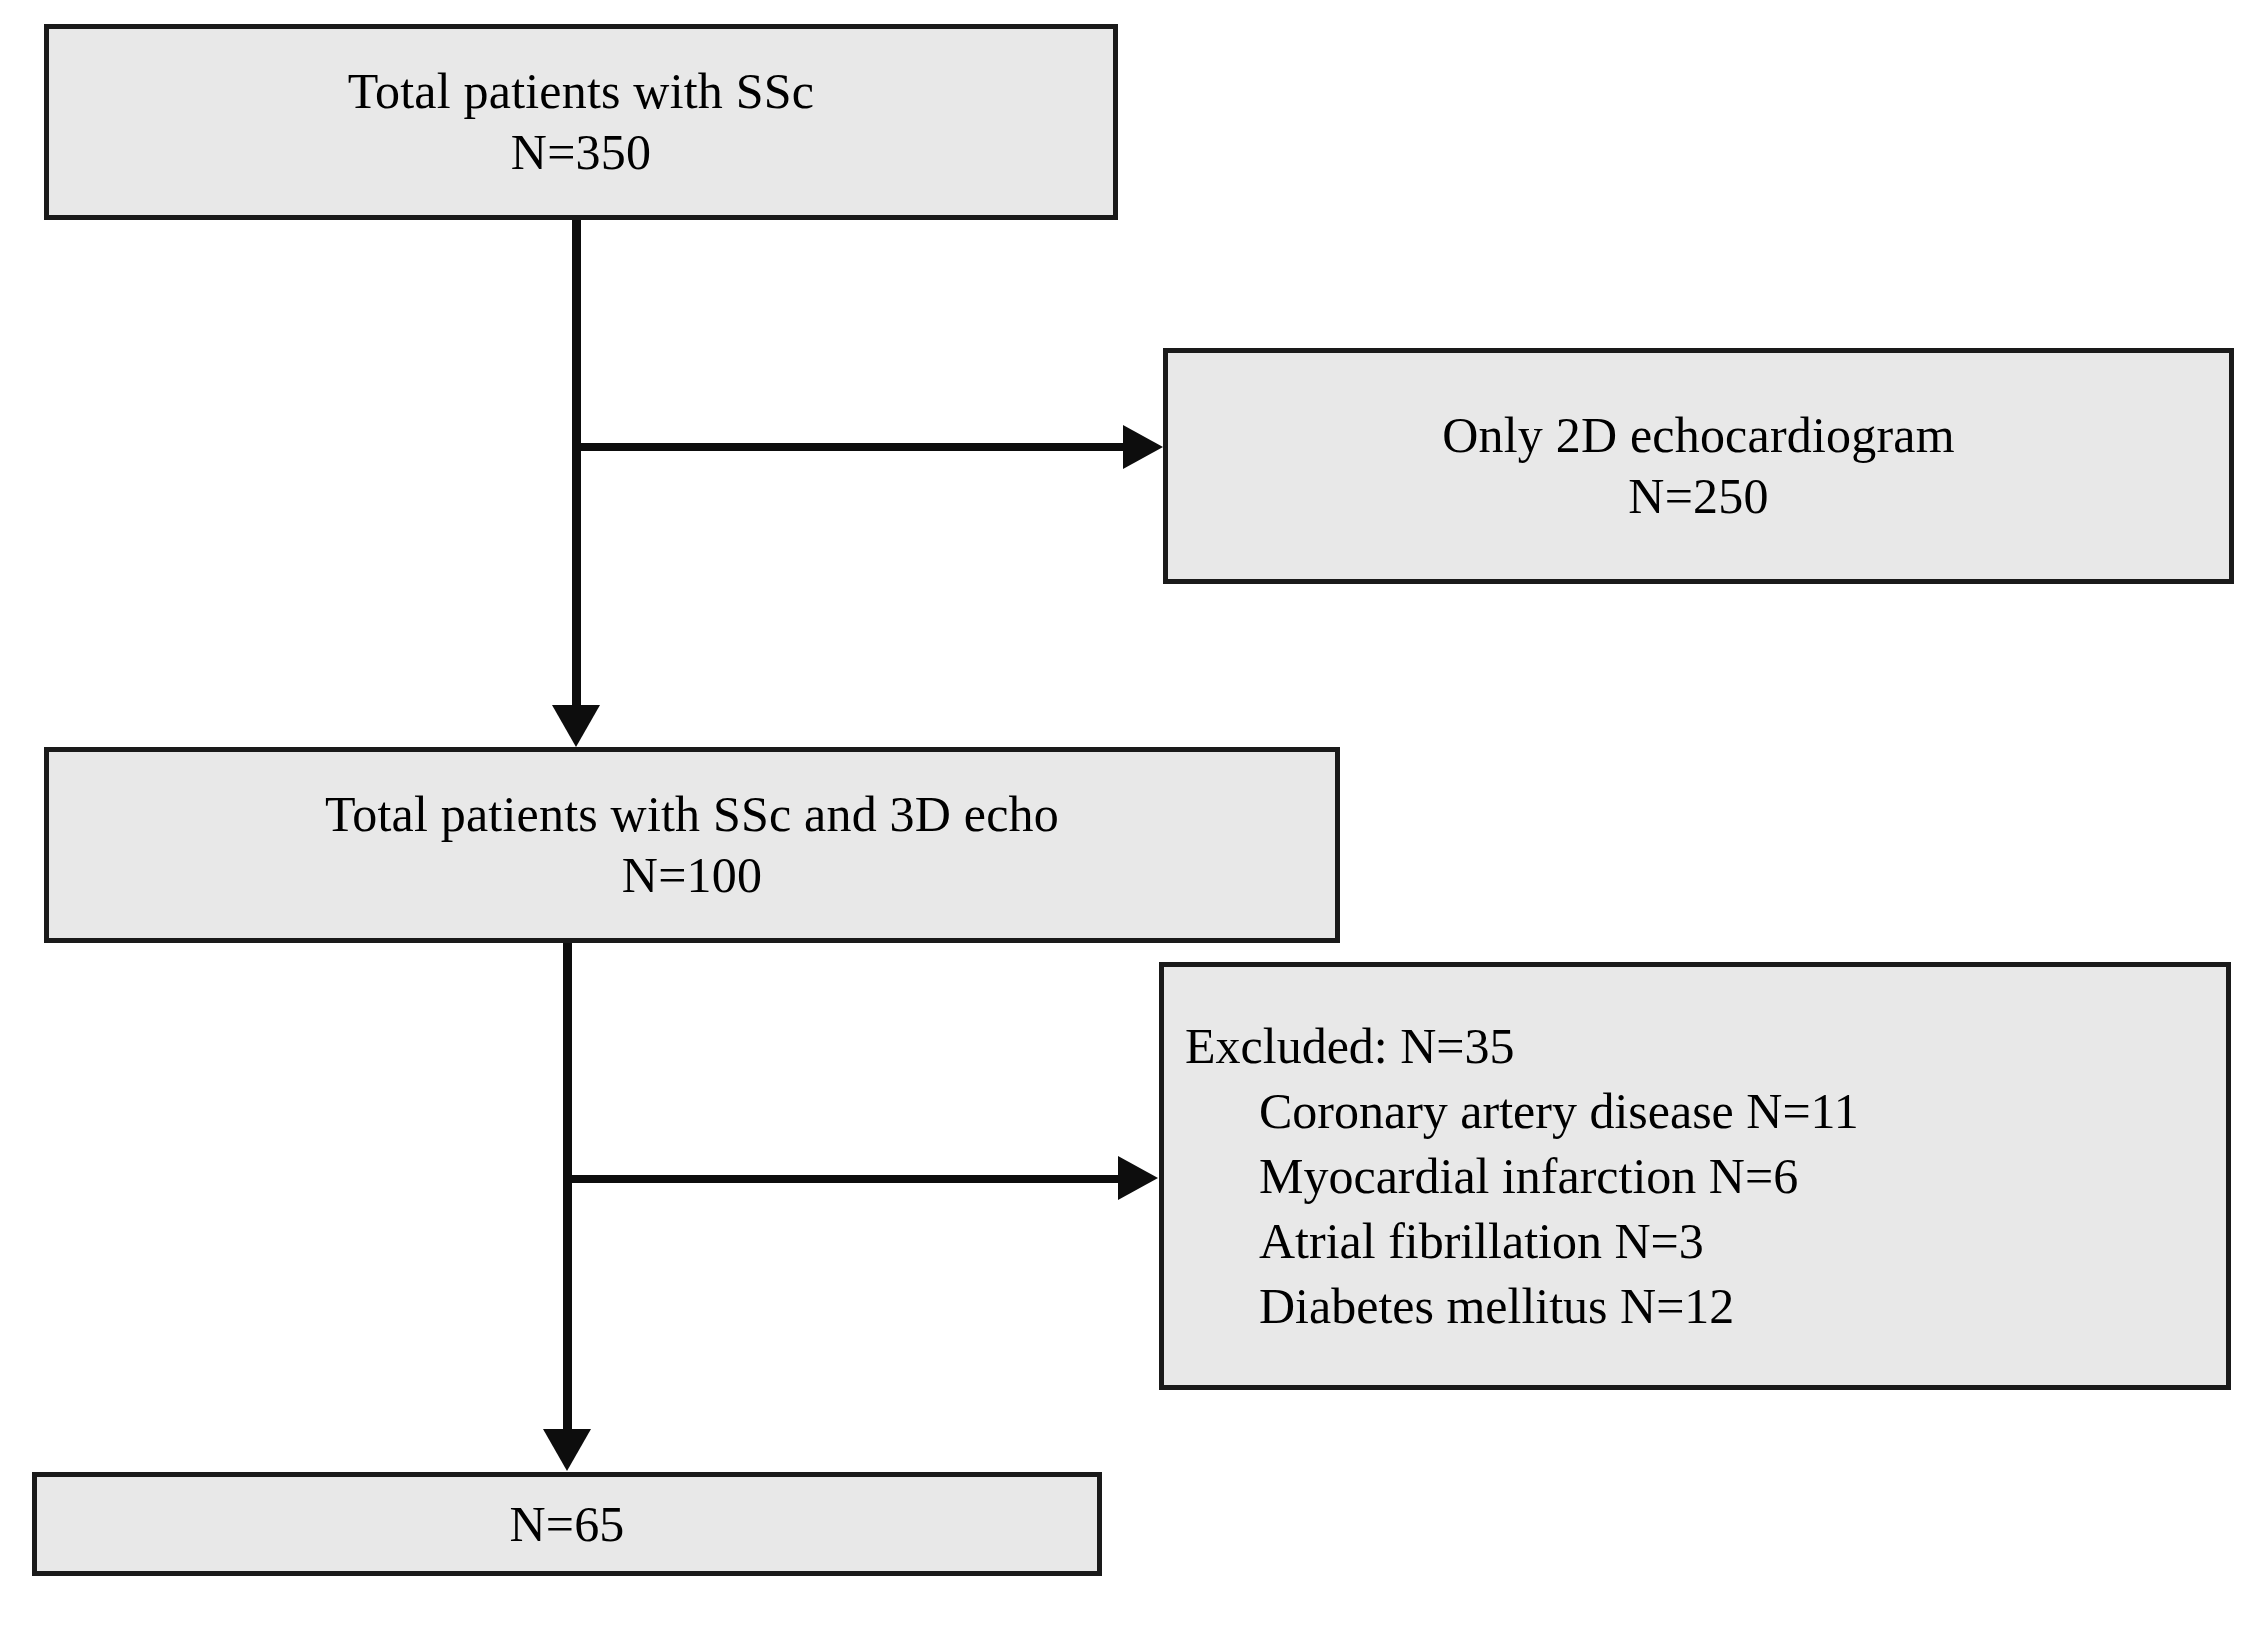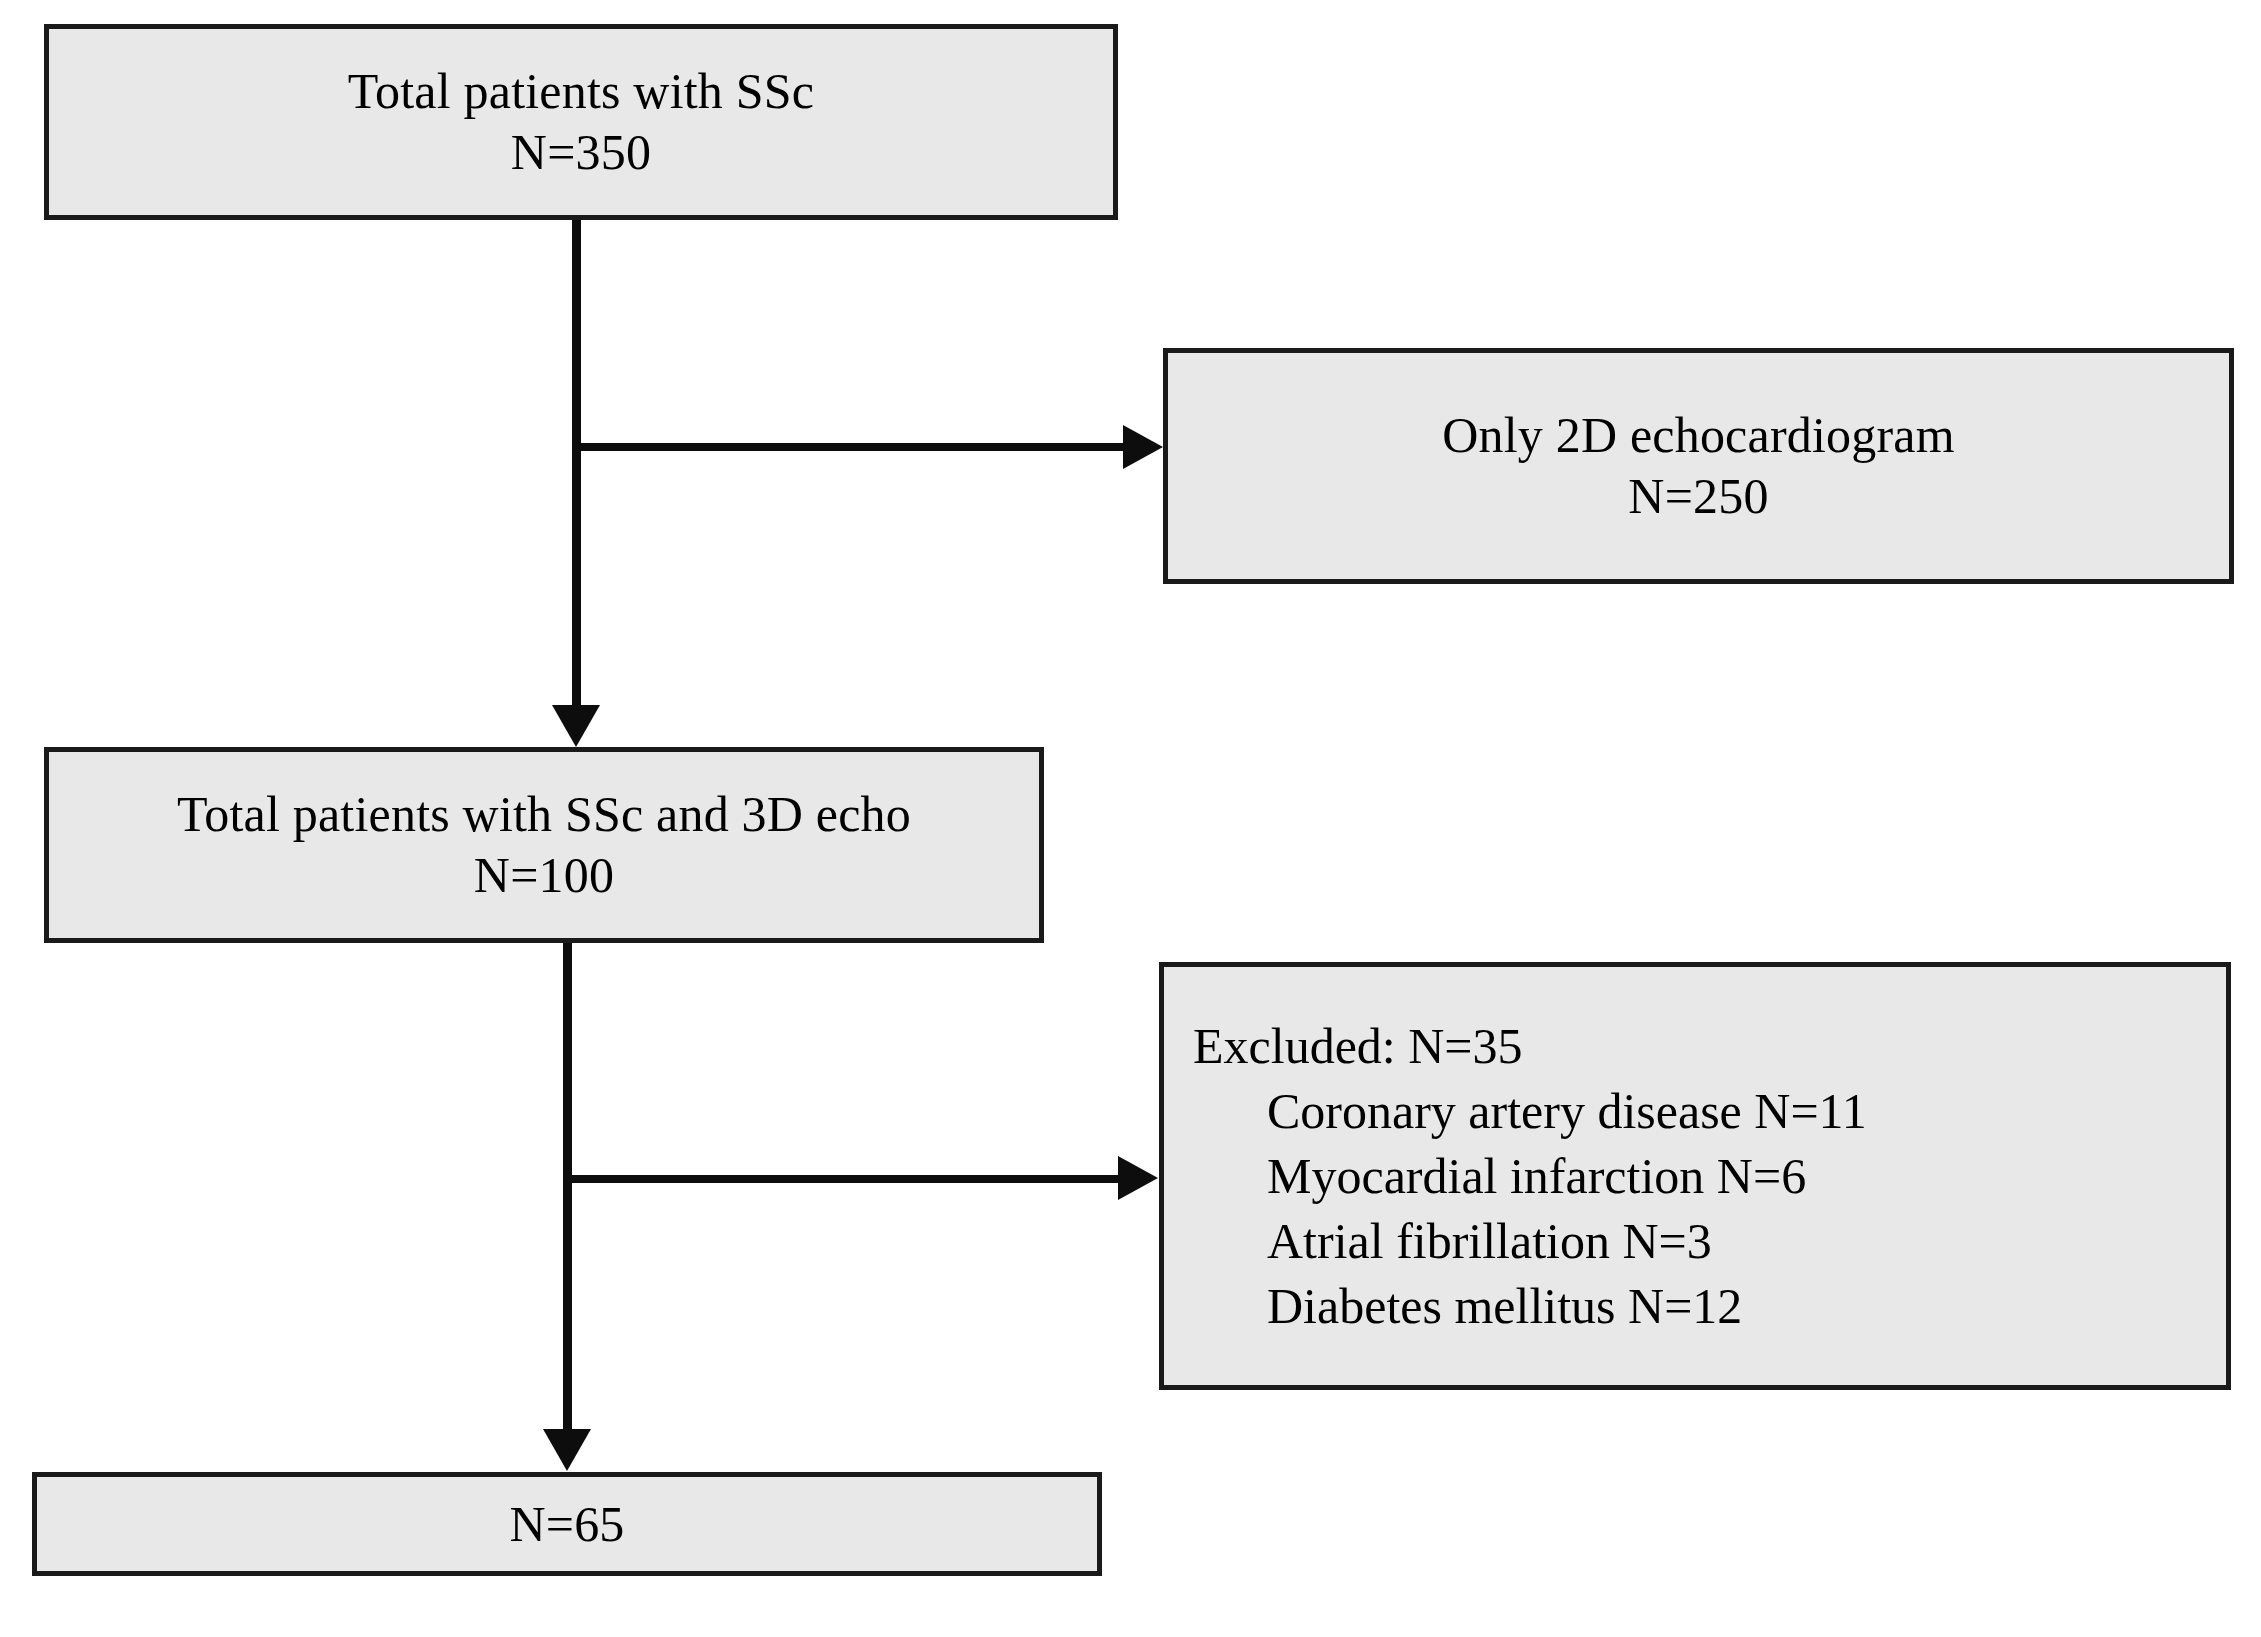--- a/index.html
+++ b/index.html
@@ -28,21 +28,21 @@
     justify-content: center;
     color: #000000;
   }
   .flow-box.center {
     align-items: center;
     text-align: center;
   }
   .flow-box.listbox {
     align-items: flex-start;
     text-align: left;
-    padding-left: 29px;
+    padding-left: 21px;
   }
   .box-line {
     font-size: 50px;
     line-height: 1.22;
     letter-spacing: 0.2px;
     white-space: nowrap;
   }
   .list-head {
     font-size: 50px;
     line-height: 1.30;
@@ -100,21 +100,21 @@
   <div class="flow-box center" style="left:44px; top:24px; width:1074px; height:196px;">
     <div class="box-line">Total patients with SSc</div>
     <div class="box-line">N=350</div>
   </div>
 
   <div class="flow-box center" style="left:1163px; top:348px; width:1071px; height:236px;">
     <div class="box-line">Only 2D echocardiogram</div>
     <div class="box-line">N=250</div>
   </div>
 
-  <div class="flow-box center" style="left:44px; top:747px; width:1000px; height:196px;">
+  <div class="flow-box center" style="left:44px; top:747px; width:1296px; height:196px;">
     <div class="box-line">Total patients with SSc and 3D echo</div>
     <div class="box-line">N=100</div>
   </div>
 
   <div class="flow-box listbox" style="left:1159px; top:962px; width:1072px; height:428px;">
     <div class="list-head">Excluded: N=35</div>
     <div class="list-item">Coronary artery disease N=11</div>
     <div class="list-item">Myocardial infarction N=6</div>
     <div class="list-item">Atrial fibrillation N=3</div>
     <div class="list-item">Diabetes mellitus N=12</div>

